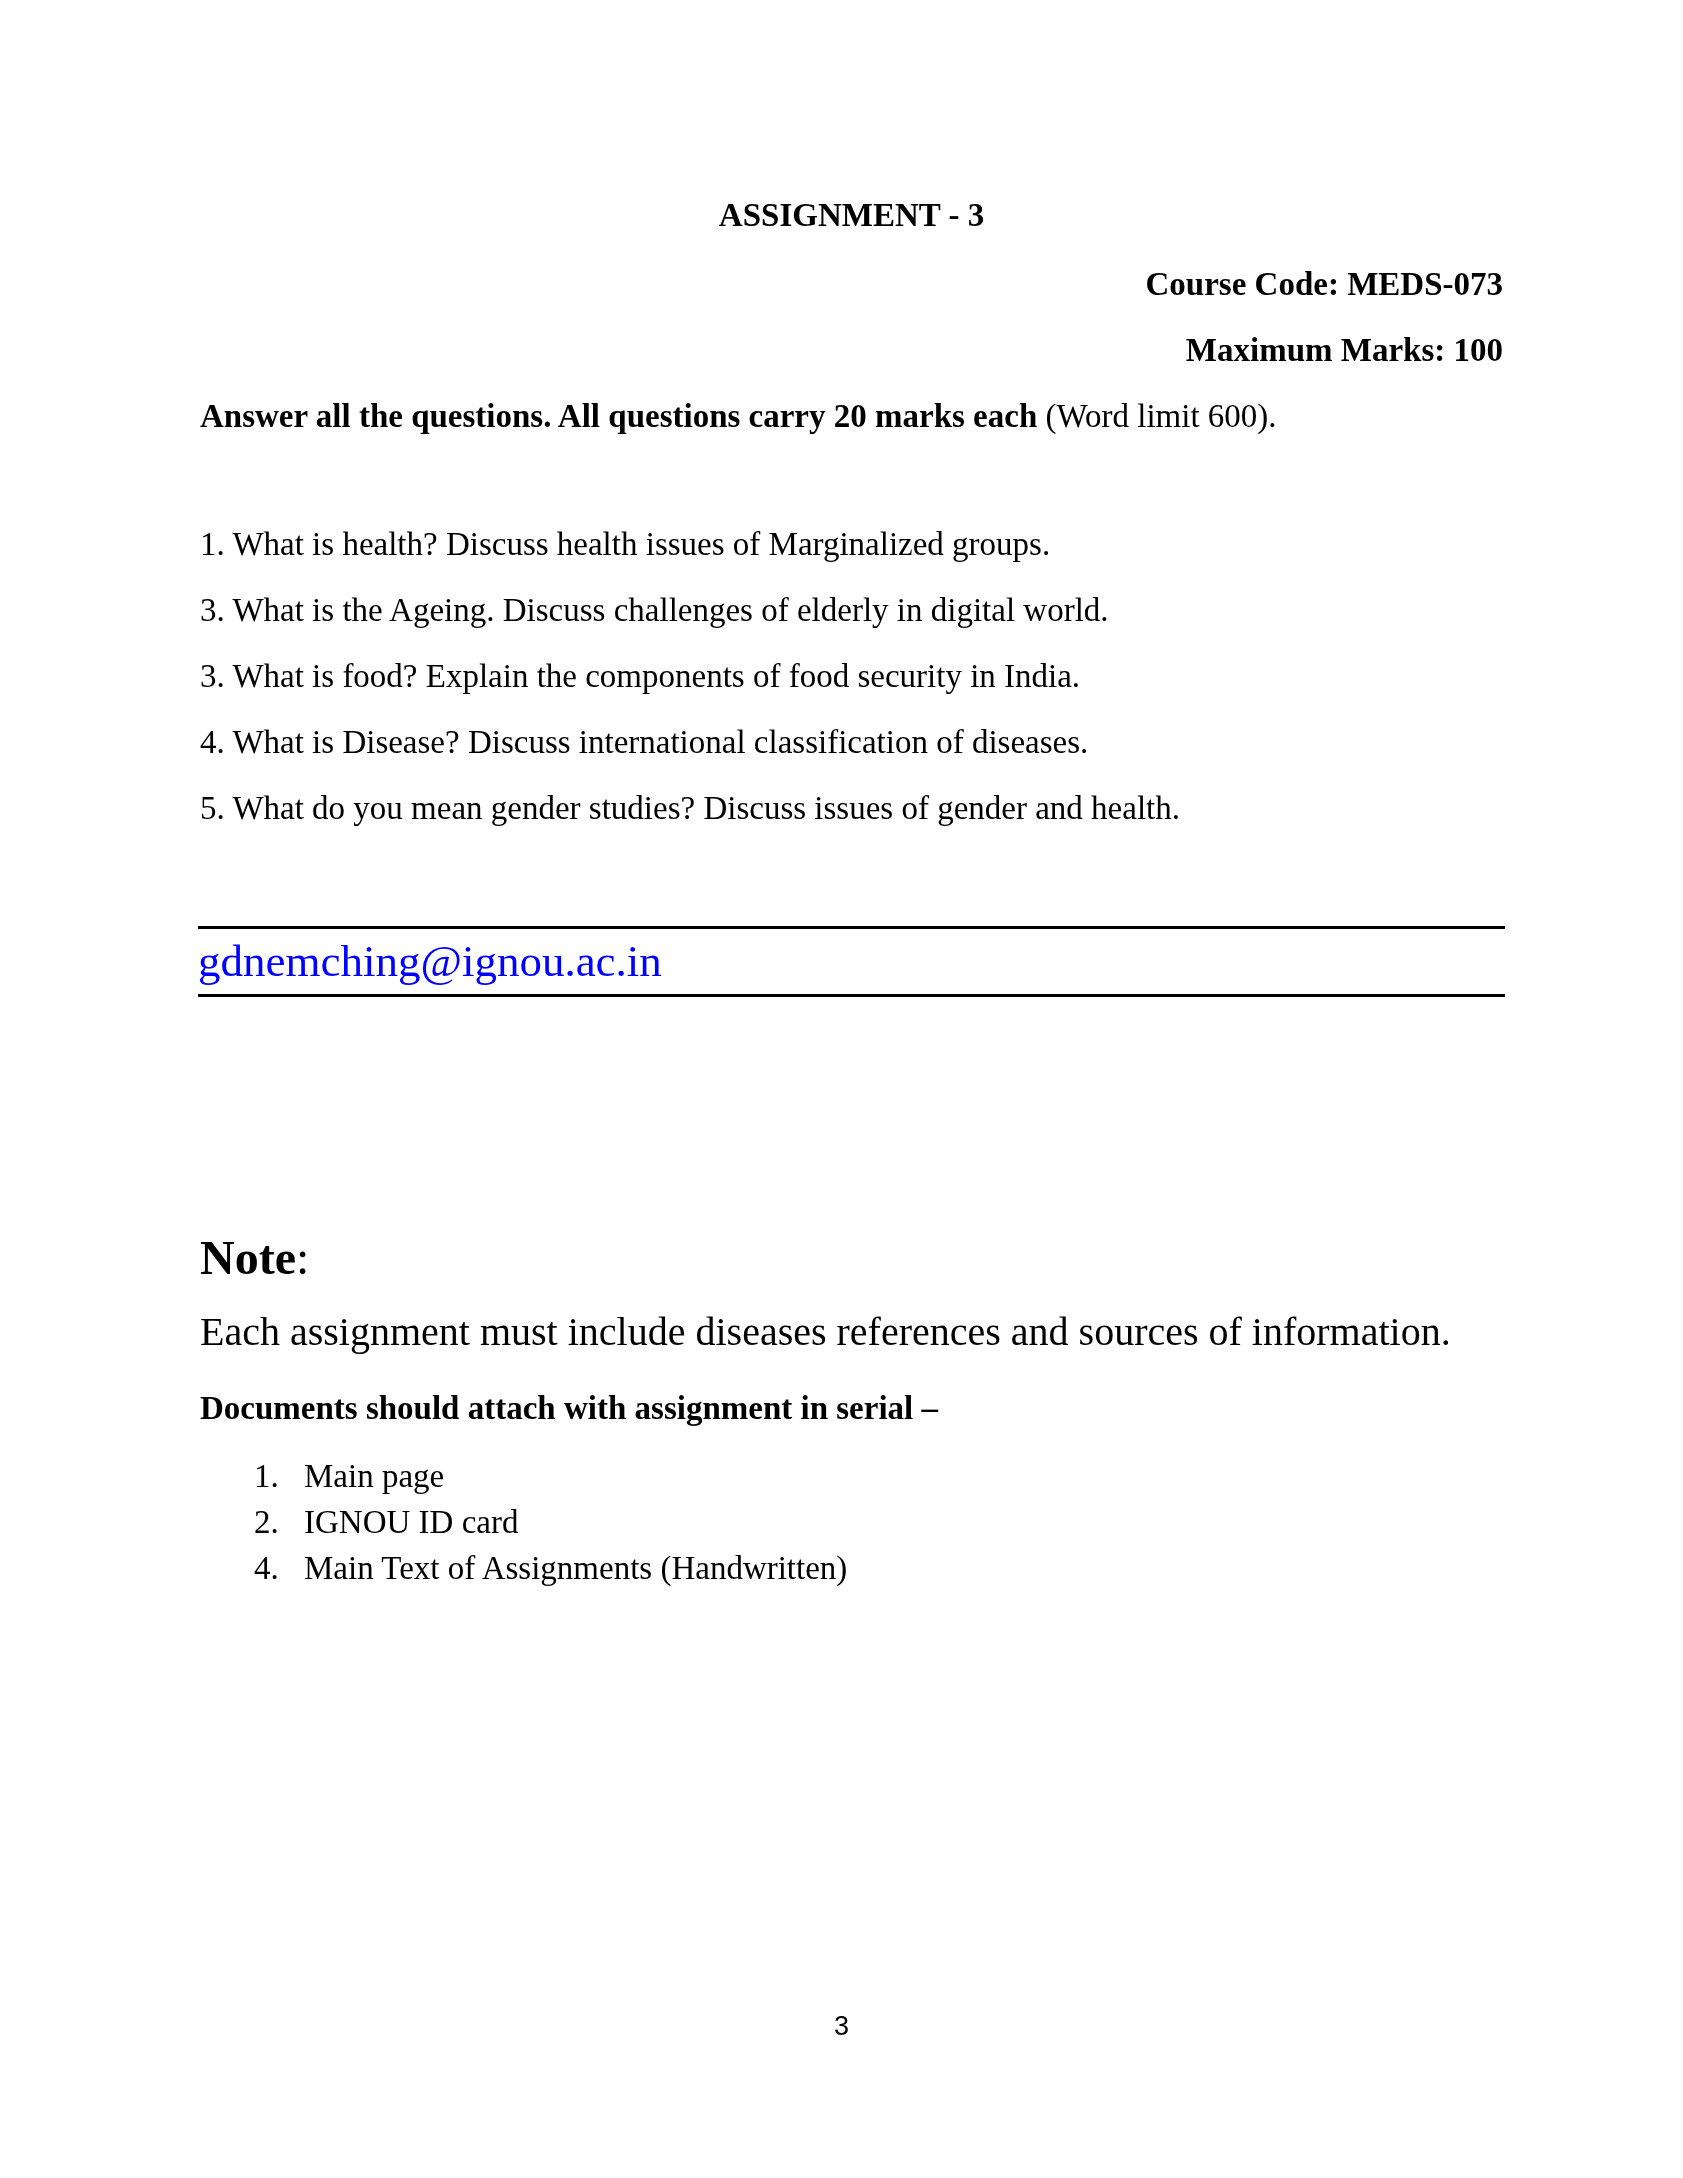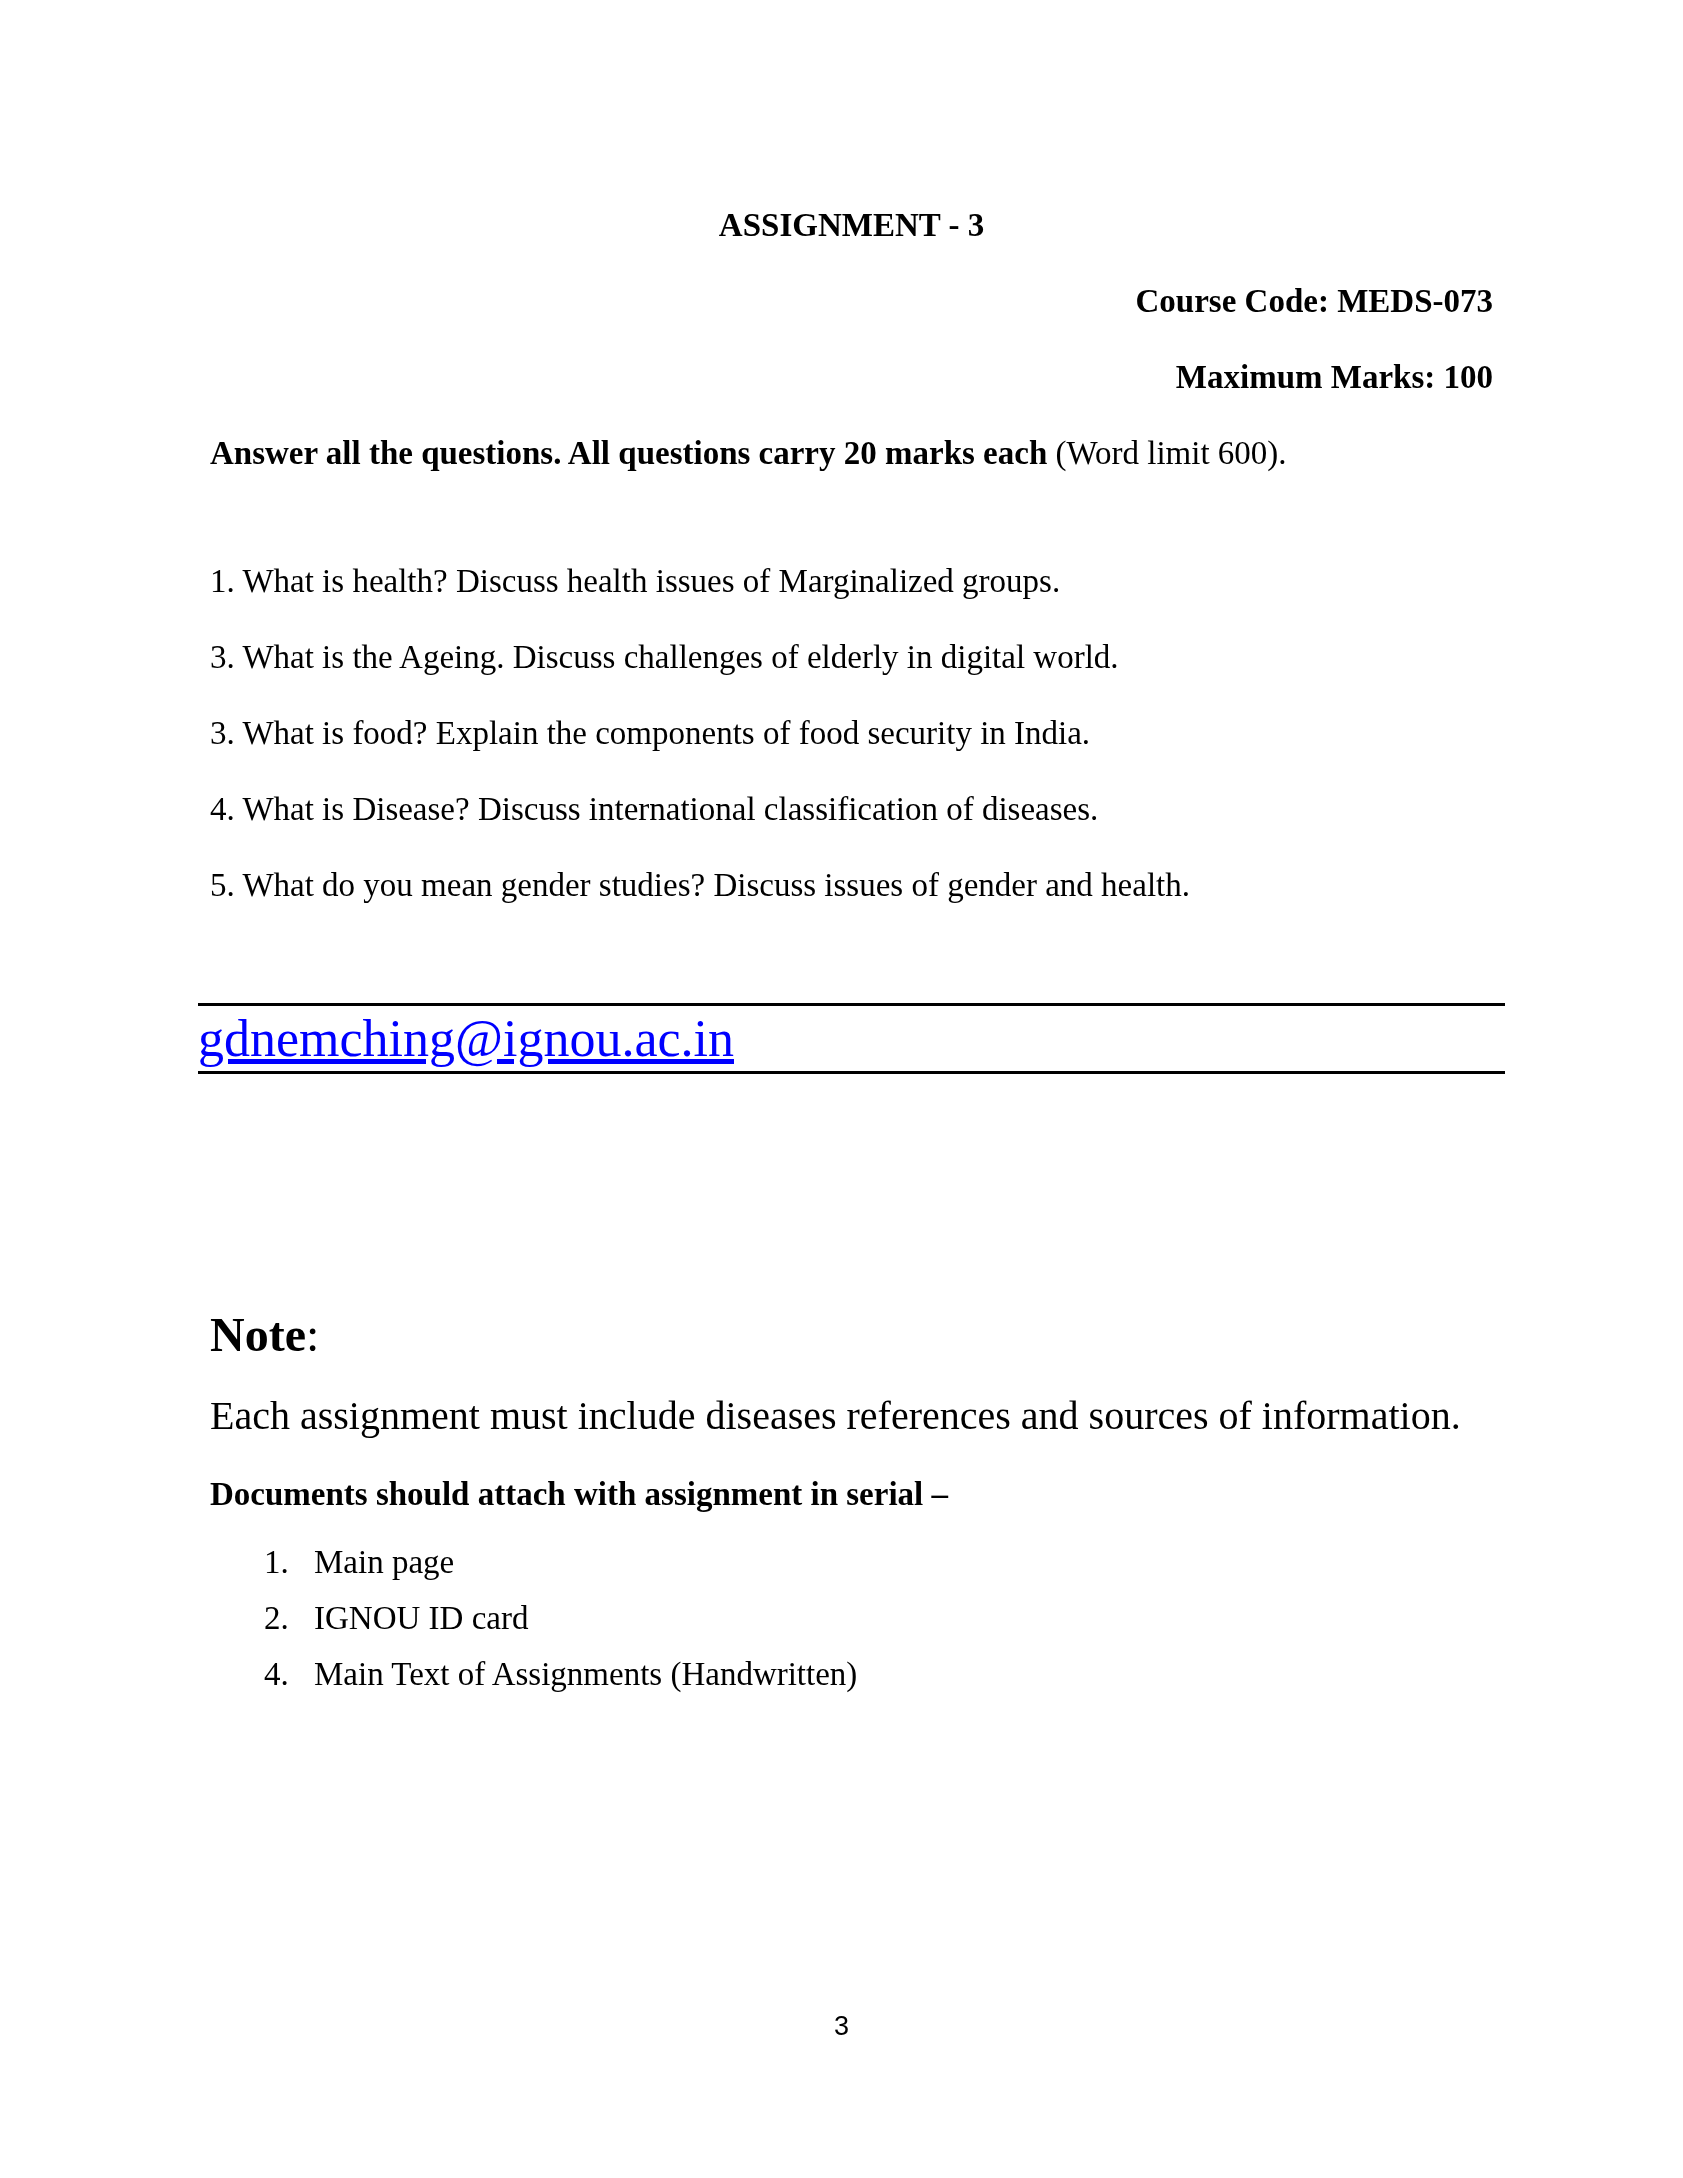--- a/index.html
+++ b/index.html
@@ -13,21 +13,21 @@
     font-size: 33px;
     overflow: hidden;
   }
   .content {
     position: absolute;
     left: 198px;
     top: 0;
     width: 1307px;
     padding-top: 181px;
   }
-  .content p { margin: 12px; line-height: 64px; }
+  .content p { margin: 2px; line-height: 64px; }
   .bold { font-weight: bold; }
   .title { text-align: center; font-weight: bold; }
   .right { text-align: right; }
   .course-code { margin-top: 5px !important; }
   .max-marks { margin-top: 2px !important; }
   .instruction { white-space: nowrap; }
   .questions { margin-top: 64px; }
   .coordinator {
     margin-top: 86px;
     border-top: 3px solid #000000;
@@ -35,23 +35,22 @@
     display: flex;
     justify-content: space-between;
     align-items: baseline;
     line-height: 65px;
     font-size: 40px;
     white-space: nowrap;
   }
   .coordinator .name { font-weight: bold; }
   .email-link {
     color: #0000ff;
-    text-decoration: underline;
     cursor: pointer;
-    font-size: 52px;
+    font-size: 45px;
   }
   .note-heading { margin-top: 226px !important; font-size: 48px; line-height: 69px !important; }
   .note-heading .nh-bold { font-weight: bold; }
   .note-body {
     margin-top: 5px !important;
     font-size: 40px;
     line-height: 69px !important;
     white-space: nowrap;
   }
   .attach-heading { margin-top: 10px !important; font-weight: bold; }

